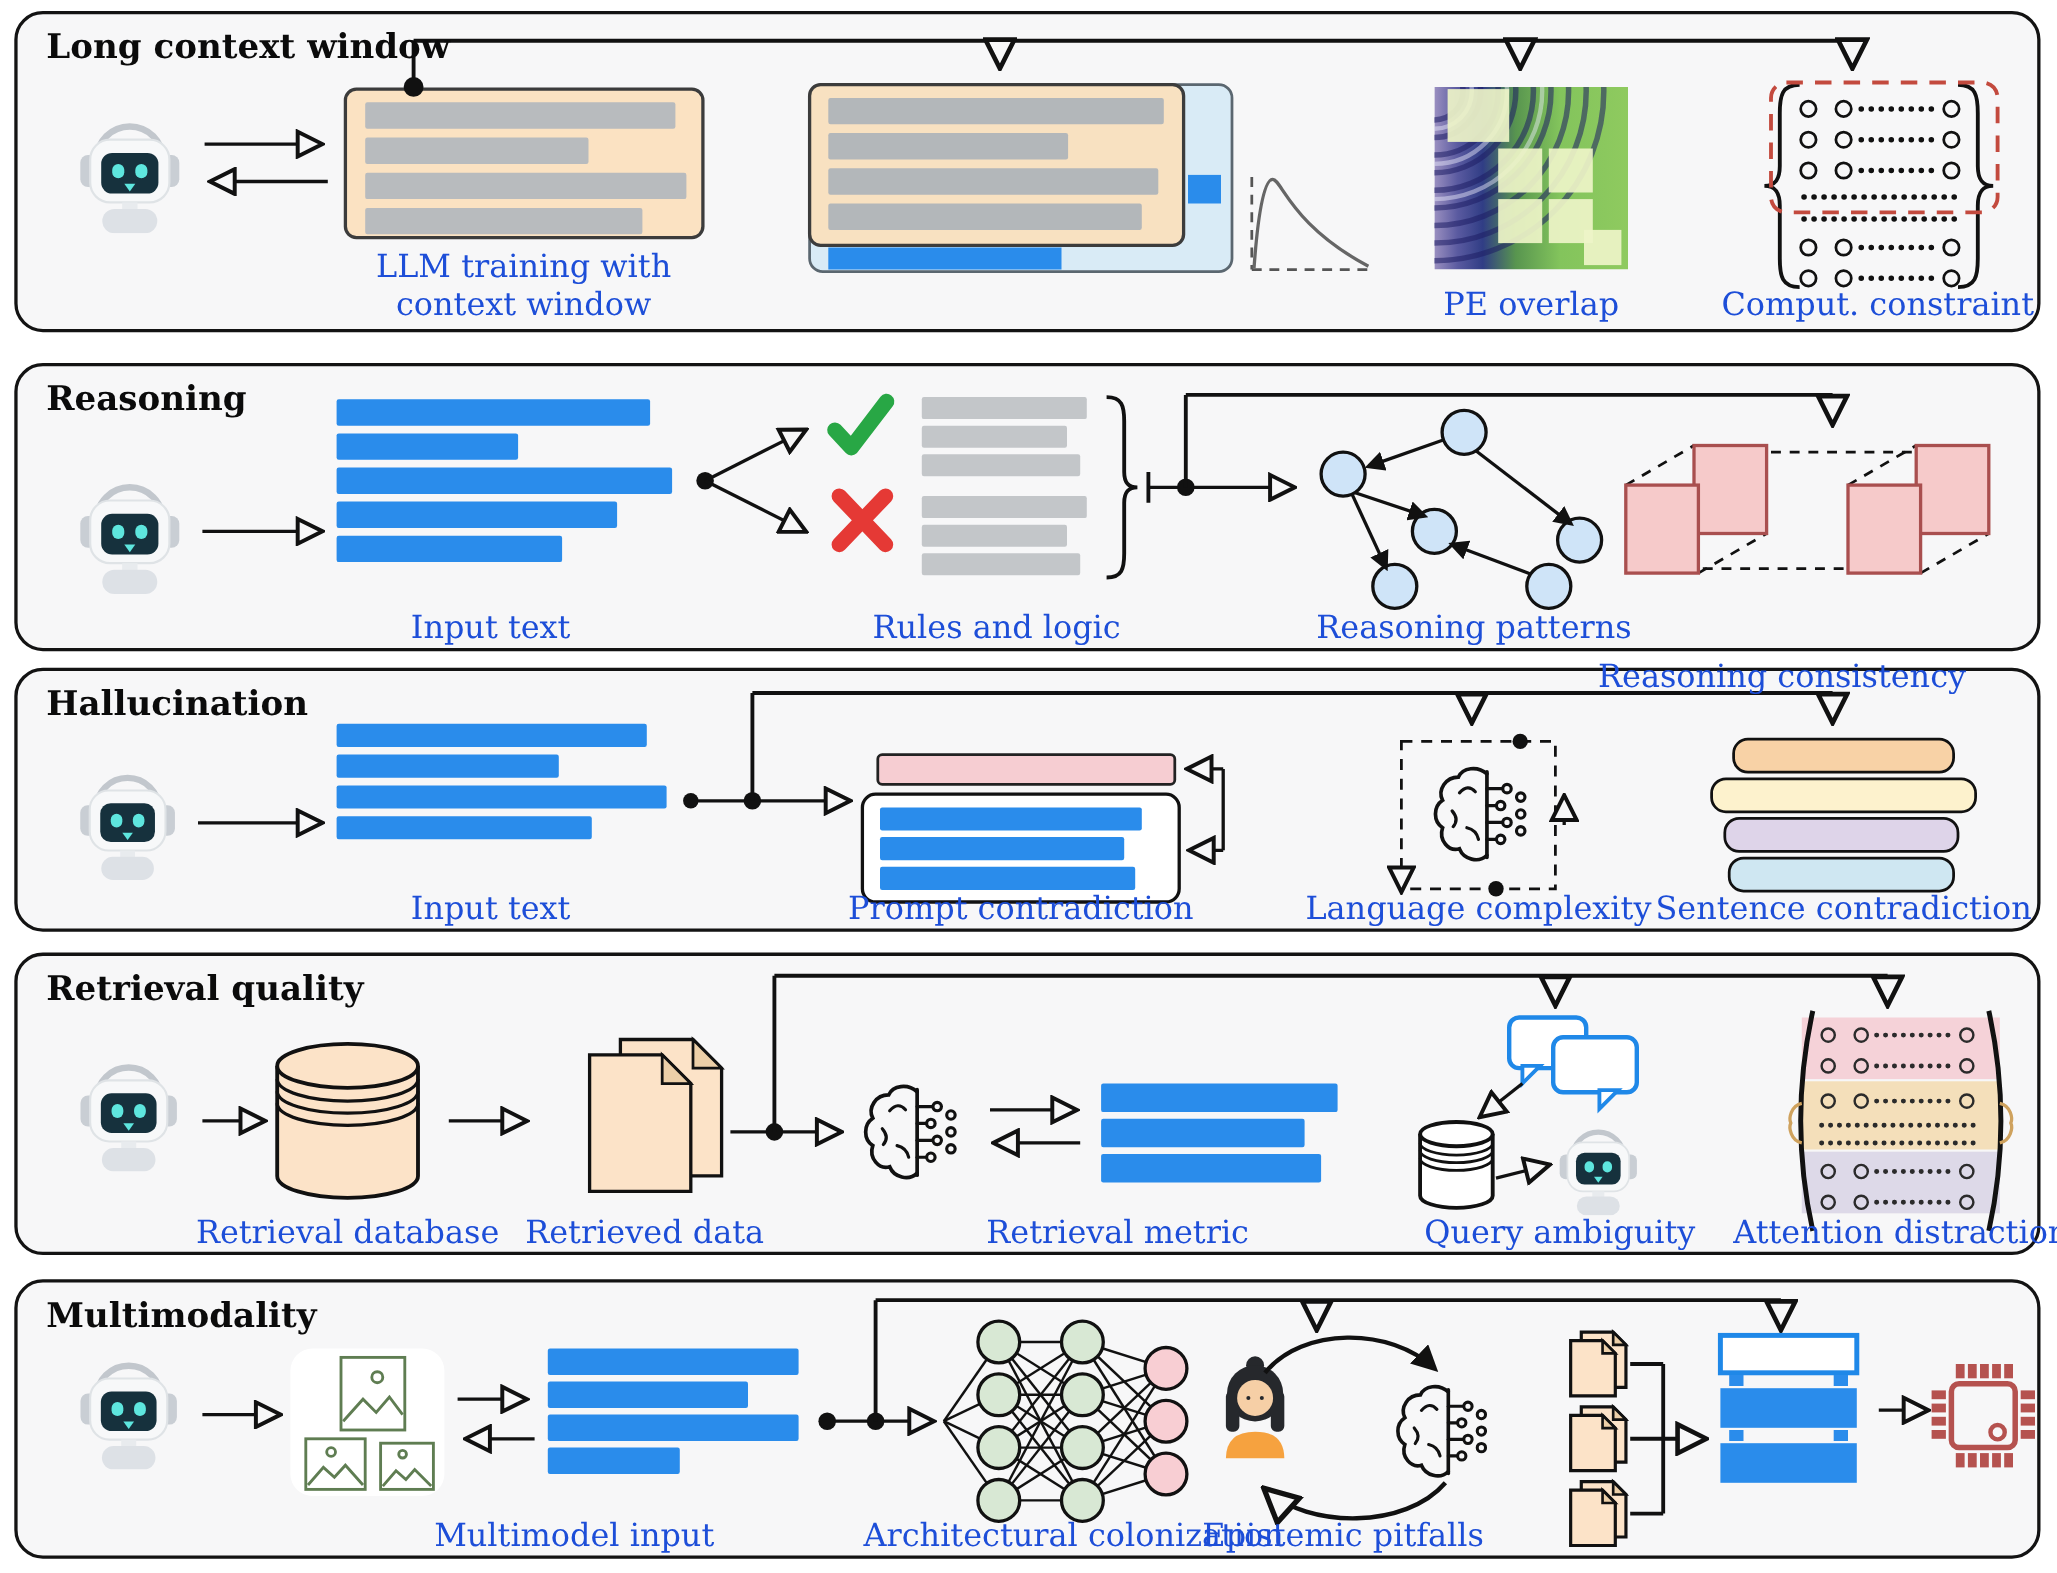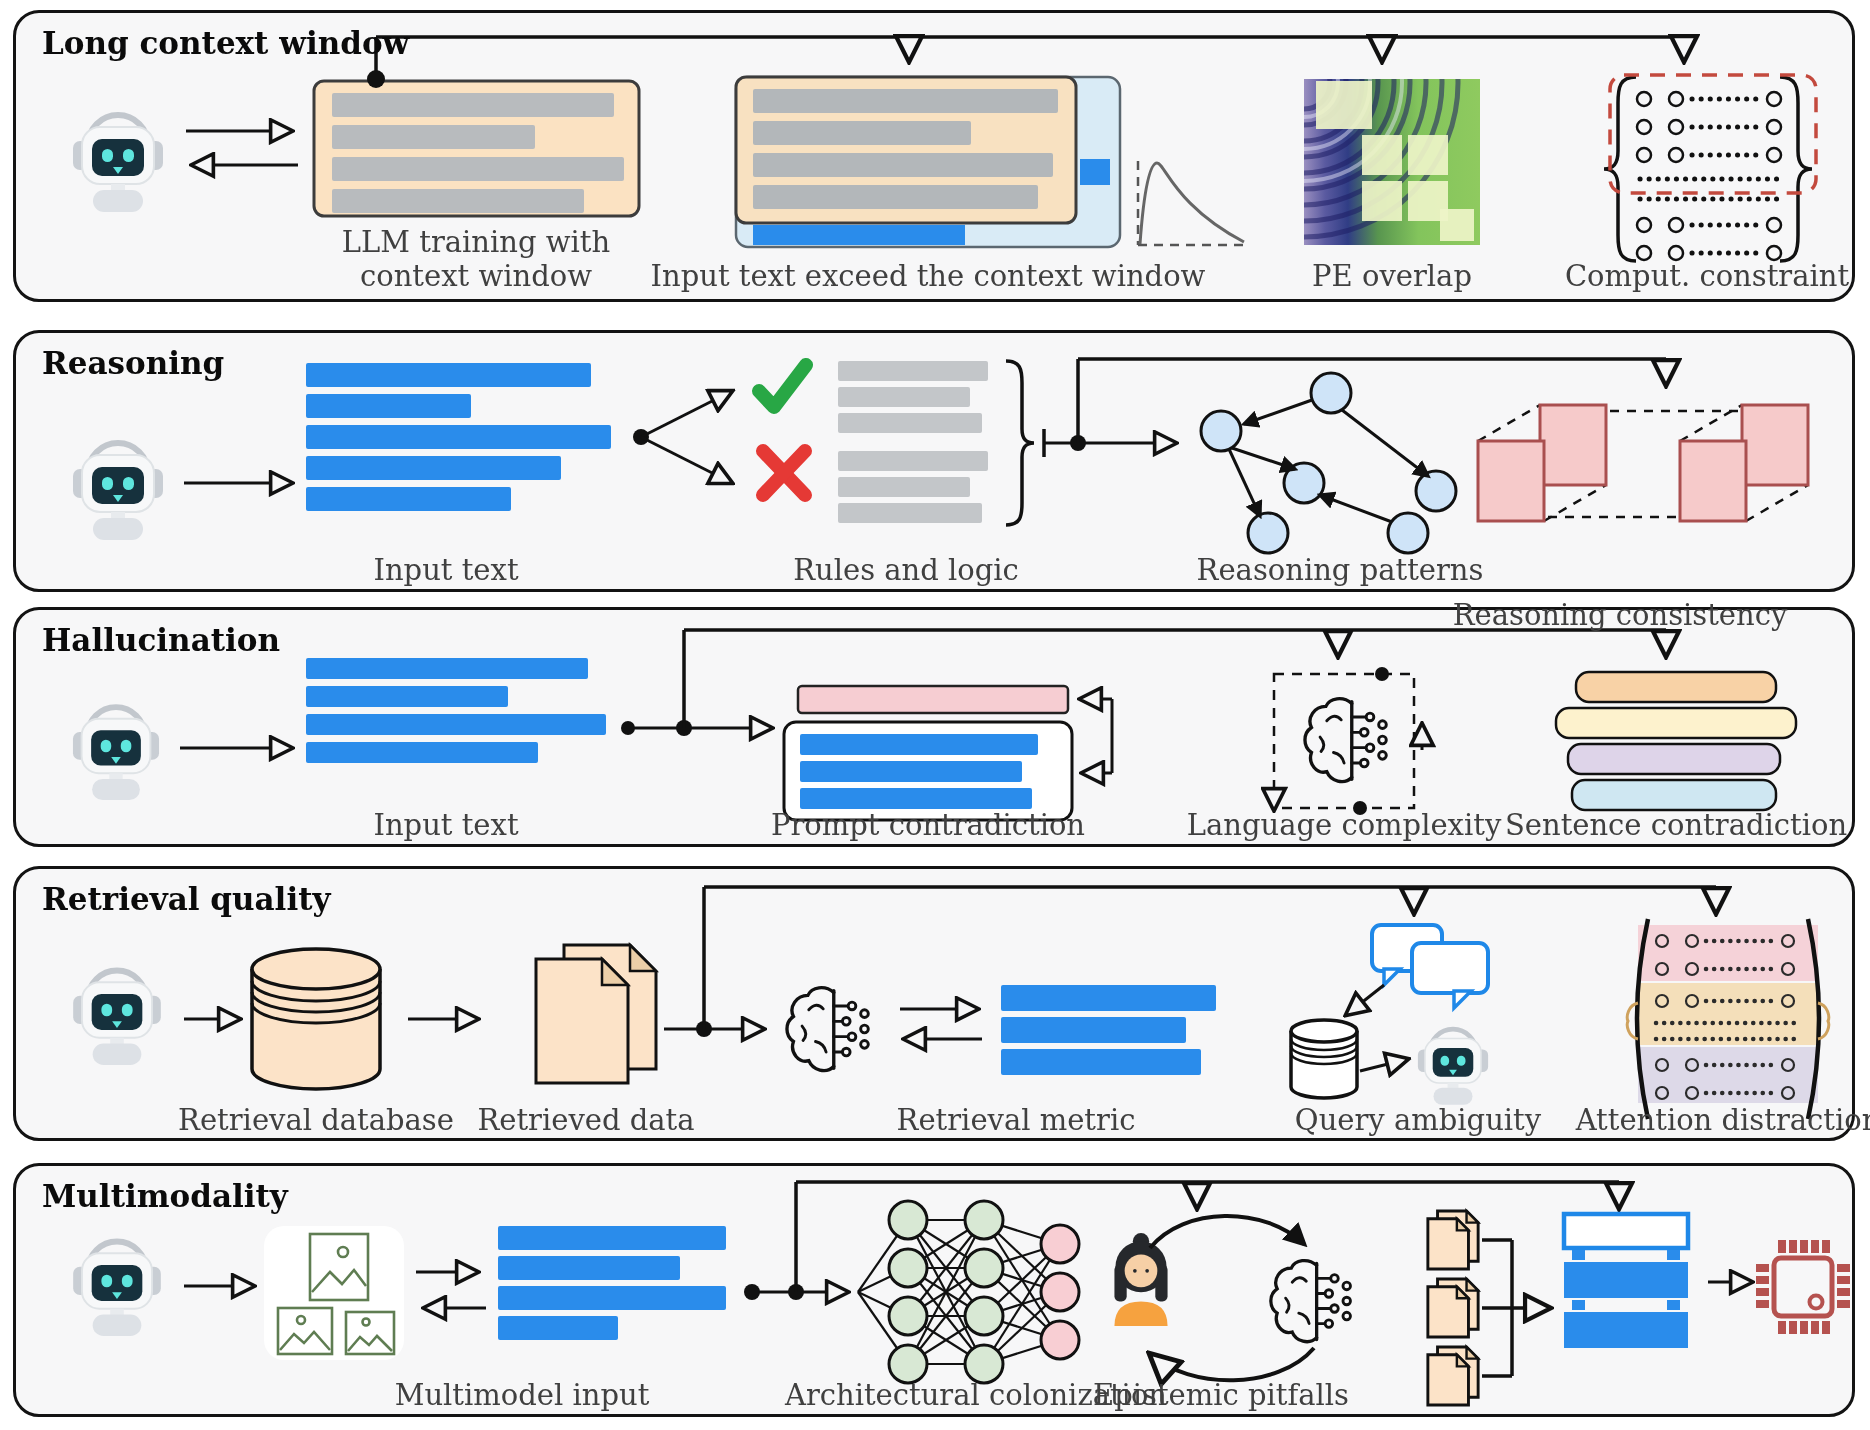--- a/index.html
+++ b/index.html
@@ -2,21 +2,21 @@
 <html><head>
 <meta charset="utf-8">
 <style>
   html,body{margin:0;padding:0;background:#fff;}
   #canvas{position:relative;width:1870px;height:1430px;background:#ffffff;overflow:hidden;
           font-family:"DejaVu Serif",serif;}
   .panel{position:absolute;left:13px;width:1842px;background:#f7f7f8;
          border:3px solid #131313;border-radius:26px;box-sizing:border-box;}
   .panel>svg{position:absolute;left:0;top:0;display:block;}
   .ptitle{position:absolute;left:26px;top:12px;font-weight:bold;font-size:31px;color:#0b0b0b;z-index:3;}
-  .lbl{position:absolute;font-size:29px;color:#404040;text-align:center;
+  .lbl{position:absolute;font-size:29px;color:#1d4ed8;text-align:center;
        transform:translateX(-50%);white-space:nowrap;z-index:3;}
   .lbl.wrap{white-space:normal;line-height:1.18;width:270px;}
   #defs-holder{position:absolute;width:0;height:0;overflow:hidden;}
 </style>
 </head>
 <body>
 
 <div id="canvas">
 
 <svg id="defs-holder" aria-hidden="true">
@@ -205,21 +205,20 @@
               <circle cx="1628" cy="240" r="7"></circle>
               <circle cx="1660" cy="240" r="7"></circle>
               <circle cx="1758" cy="240" r="7"></circle>
            <line x1="1676" y1="240" x2="1744" y2="240" stroke-width="5" stroke-dasharray="0.1 9" stroke-linecap="round"></line>
             </g>
       </g>
       <rect x="1594" y="62" width="206" height="118" rx="14" fill="none" stroke="#c34a3e" stroke-width="3.5" stroke-dasharray="15 11"></rect>
     </g>
   </svg>
   <div class="lbl wrap" style="left:460px;top:212px;">LLM training with context window</div>
-  <div class="lbl" style="left:912px;top:246px;">Input text exceed the context window</div>
   <div class="lbl" style="left:1376px;top:246px;">PE overlap</div>
   <div class="lbl" style="left:1691px;top:246px;">Comput. constraint</div>
 </div>
 
 <div class="panel" style="top:330px;height:262px;">
   <div class="ptitle">Reasoning</div>
   <svg width="1836" height="256" viewBox="0 0 1836 256">
     <g>
       <use href="#robot" x="52" y="92" width="100" height="115"></use>
     </g>

